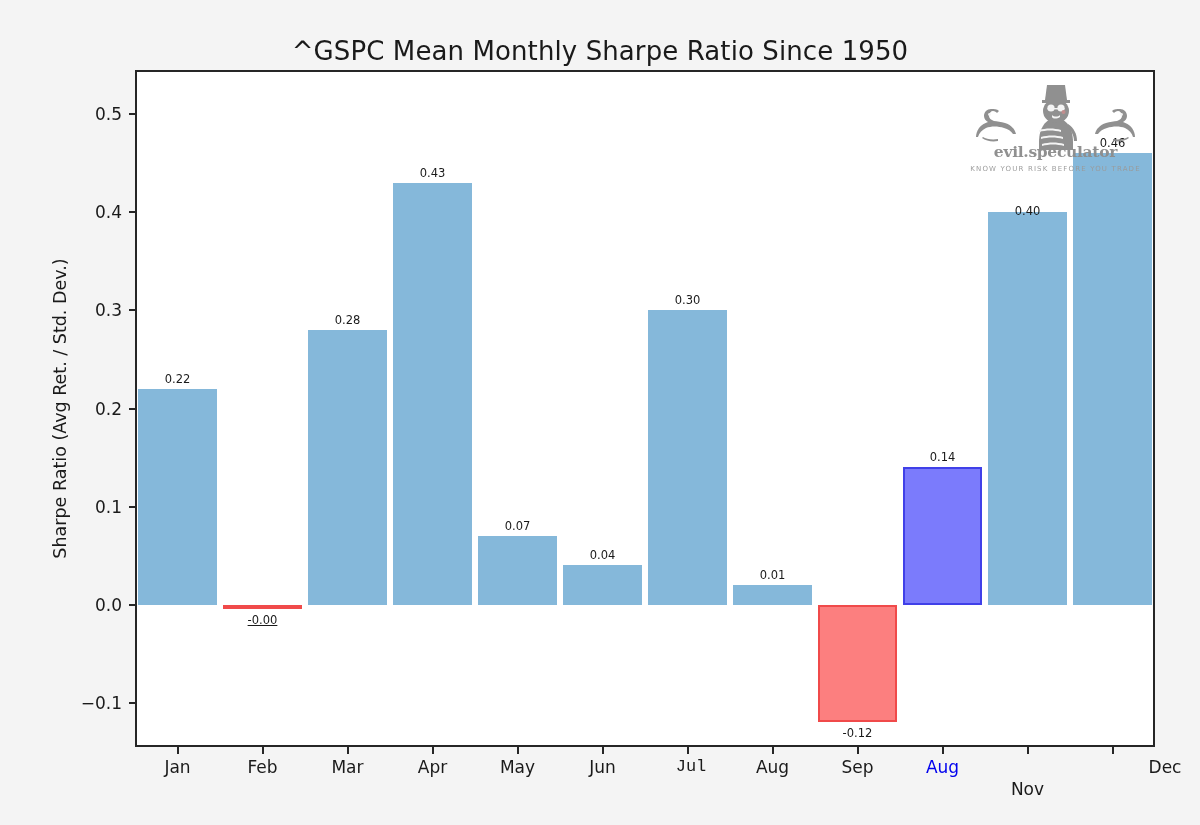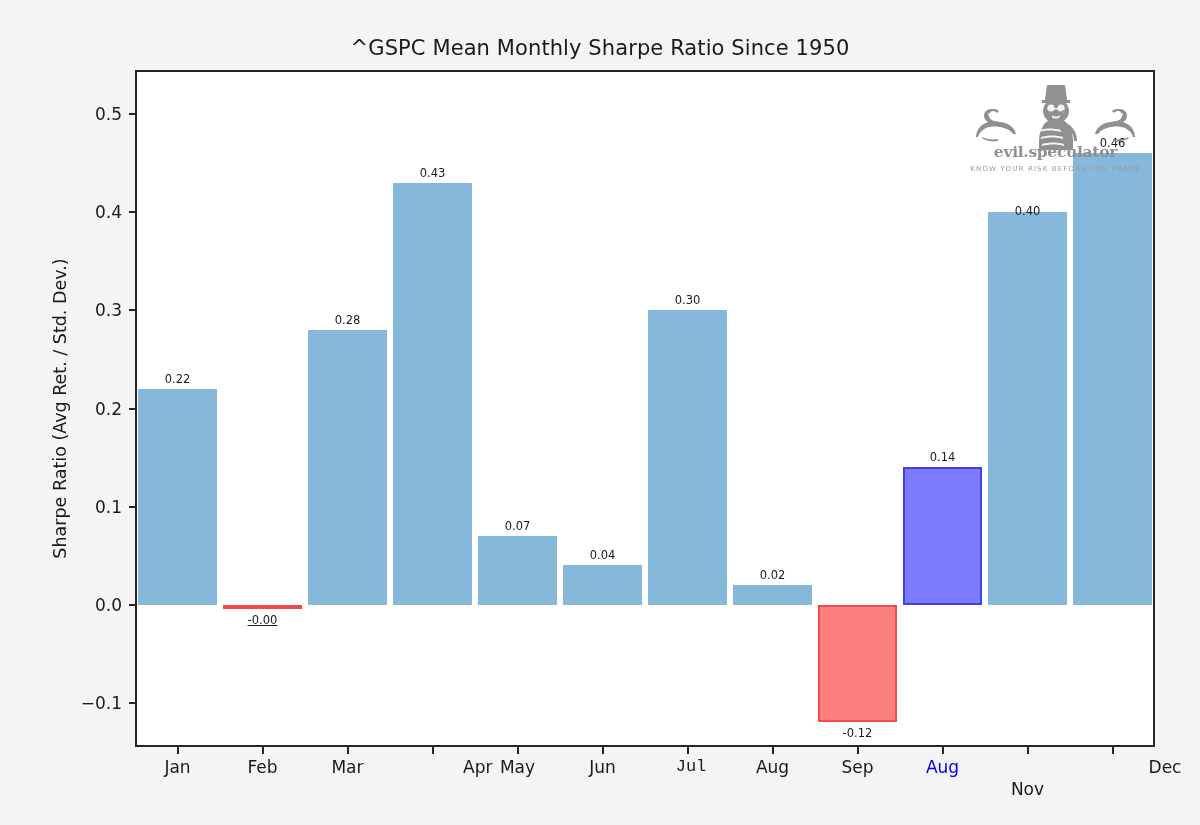--- a/index.html
+++ b/index.html
@@ -21,21 +21,21 @@
     background: #f4f4f4;
   }
 
   
   #chart-title {
     position: absolute;
     left: 0;
     top: 36px;
     width: 1200px;
     text-align: center;
-    font-size: 21px;
+    font-size: 26px;
     color: #1a1a1a;
     letter-spacing: 0.1px;
     white-space: nowrap;
   }
 
   
   #plot-area {
     position: absolute;
     left: 135px;
     top: 70px;
@@ -187,21 +187,21 @@
       <div class="y-tick-text" style="top: 114.152px;">0.5</div>
     </div>
   <div id="x-axis">
       <div class="x-tick-mark" style="left: 176.5px;"></div>
       <div class="x-tick-text" style="left: 177.5px;">Jan</div>
       <div class="x-tick-mark" style="left: 261.5px;"></div>
       <div class="x-tick-text" style="left: 262.5px;">Feb</div>
       <div class="x-tick-mark" style="left: 346.5px;"></div>
       <div class="x-tick-text" style="left: 347.5px;">Mar</div>
       <div class="x-tick-mark" style="left: 431.5px;"></div>
-      <div class="x-tick-text" style="left: 432.5px; text-align: right;">Apr</div>
+      <div class="x-tick-text" style="left: 432.5px;">Apr</div>
       <div class="x-tick-mark" style="left: 516.5px;"></div>
       <div class="x-tick-text" style="left: 517.5px;">May</div>
       <div class="x-tick-mark" style="left: 601.5px;"></div>
       <div class="x-tick-text" style="left: 602.5px;">Jun</div>
       <div class="x-tick-mark" style="left: 686.5px;"></div>
       <div class="x-tick-text" style="left: 691px; font-family: Liberation Mono, monospace;">Jul</div>
       <div class="x-tick-mark" style="left: 771.5px;"></div>
       <div class="x-tick-text" style="left: 772.5px;">Aug</div>
       <div class="x-tick-mark" style="left: 856.5px;"></div>
       <div class="x-tick-text" style="left: 857.5px; text-align: center;">Sep</div>
@@ -221,21 +221,21 @@
       <div class="bar-label" style="left: 347.5px; top: 313.007px;">0.28</div>
       <div class="bar" style="left: 393.4px; width: 78.2px; top: 182.833px; height: 421.899px; background: rgb(133, 184, 218); border: none;"></div>
       <div class="bar-label" style="left: 432.5px; top: 165.833px;">0.43</div>
       <div class="bar" style="left: 478.4px; width: 78.2px; top: 536.051px; height: 68.6812px; background: rgb(133, 184, 218); border: none;"></div>
       <div class="bar-label" style="left: 517.5px; top: 519.051px;">0.07</div>
       <div class="bar" style="left: 563.4px; width: 78.2px; top: 565.486px; height: 39.2464px; background: rgb(133, 184, 218); border: none;"></div>
       <div class="bar-label" style="left: 602.5px; top: 548.486px;">0.04</div>
       <div class="bar" style="left: 648.4px; width: 78.2px; top: 310.384px; height: 294.348px; background: rgb(133, 184, 218); border: none;"></div>
       <div class="bar-label" style="left: 687.5px; top: 293.384px;">0.30</div>
       <div class="bar" style="left: 733.4px; width: 78.2px; top: 585.109px; height: 19.6232px; background: rgb(133, 184, 218); border: none;"></div>
-      <div class="bar-label" style="left: 772.5px; top: 568.109px;">0.02</div>
+      <div class="bar-label" style="left: 772.5px; top: 568.109px;">0.01</div>
       <div class="bar" style="left: 818.4px; width: 78.2px; top: 604.732px; height: 117.739px; background: rgb(252, 127, 127); border: 2px solid rgb(240, 74, 74);"></div>
       <div class="bar-label" style="left: 857.5px; top: 726.471px;">-0.12</div>
       <div class="bar" style="left: 903.4px; width: 78.2px; top: 467.37px; height: 137.362px; background: rgb(123, 123, 252); border: 2px solid rgb(64, 64, 232);"></div>
       <div class="bar-label" style="left: 942.5px; top: 450.37px;">0.14</div>
       <div class="bar" style="left: 988.4px; width: 78.2px; top: 212.268px; height: 392.464px; background: rgb(133, 184, 218); border: none;"></div>
       <div class="bar-label" style="left: 1027.5px; top: 204px;">0.40</div>
       <div class="bar" style="left: 1073.4px; width: 78.2px; top: 153.399px; height: 451.333px; background: rgb(133, 184, 218); border: none;"></div>
       <div class="bar-label" style="left: 1112.5px; top: 136.399px;">0.46</div>
     </div>
 

